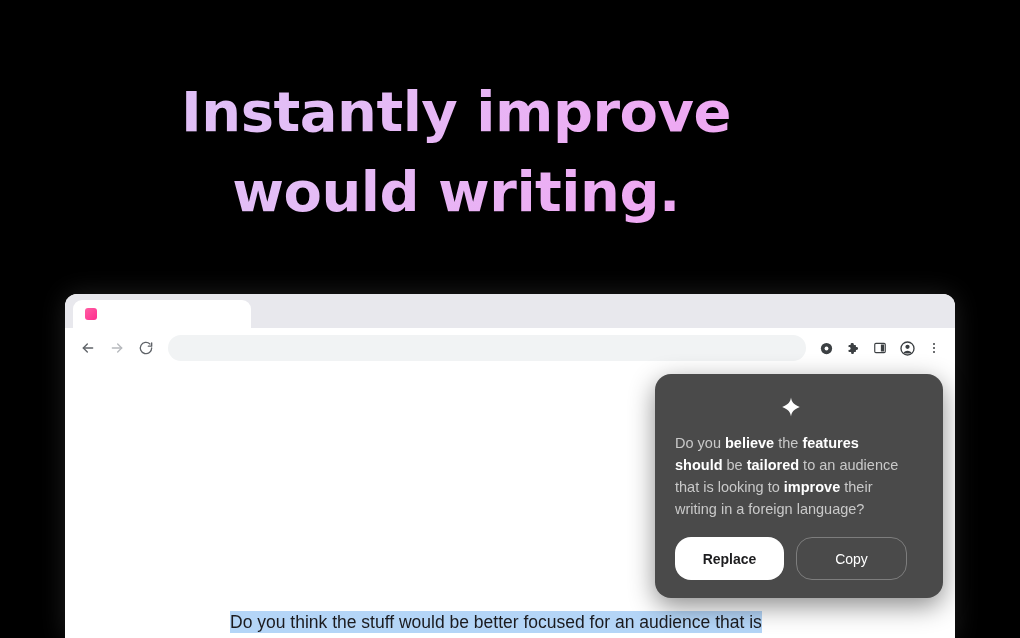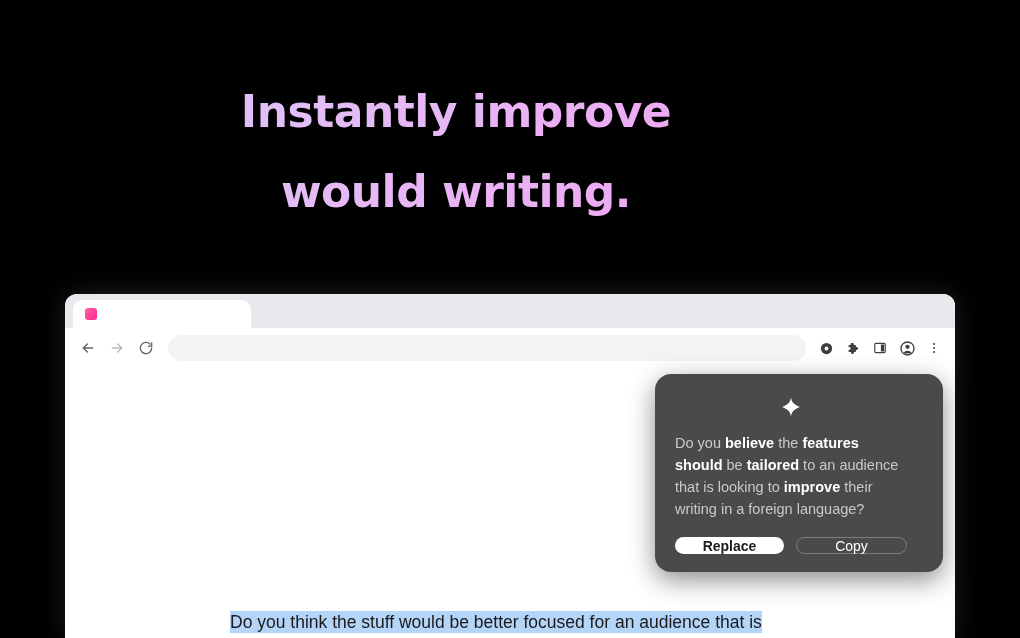--- a/index.html
+++ b/index.html
@@ -21,21 +21,21 @@
 
   
   .headline {
     position: absolute;
     left: 0;
     top: 72px;
     width: 912px;
     text-align: center;
     font-family: "DejaVu Sans", sans-serif;
     font-weight: 700;
-    font-size: 44px;
+    font-size: 56px;
     line-height: 80px;
     letter-spacing: -0.5px;
     background-image: linear-gradient(120deg, #dcc2f7 0%, #e3bdf6 35%, #eeaaf3 70%, #f2a6f2 100%);
     -webkit-background-clip: text;
     background-clip: text;
     color: transparent;
     -webkit-text-fill-color: transparent;
     user-select: none;
   }
   .headline .line { display: block; white-space: nowrap; }
@@ -194,21 +194,21 @@
     margin-bottom: 17px;
   }
   .ai-text b { color: #ffffff; font-weight: 700; }
 
   .ai-buttons {
     display: flex;
     gap: 12px;
   }
   .btn {
     flex: 1 1 0;
-    height: 17px;
+    height: 43px;
     border-radius: 16px;
     display: flex;
     align-items: center;
     justify-content: center;
     font-family: "Liberation Sans", sans-serif;
     font-size: 14px;
     font-weight: 700;
     white-space: nowrap;
   }
   .btn-primary {

